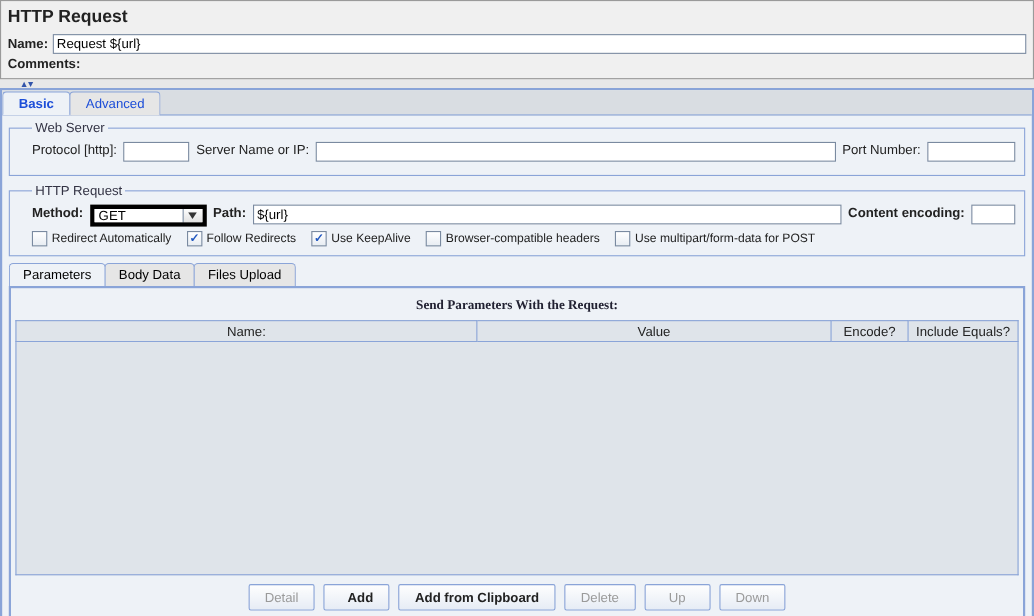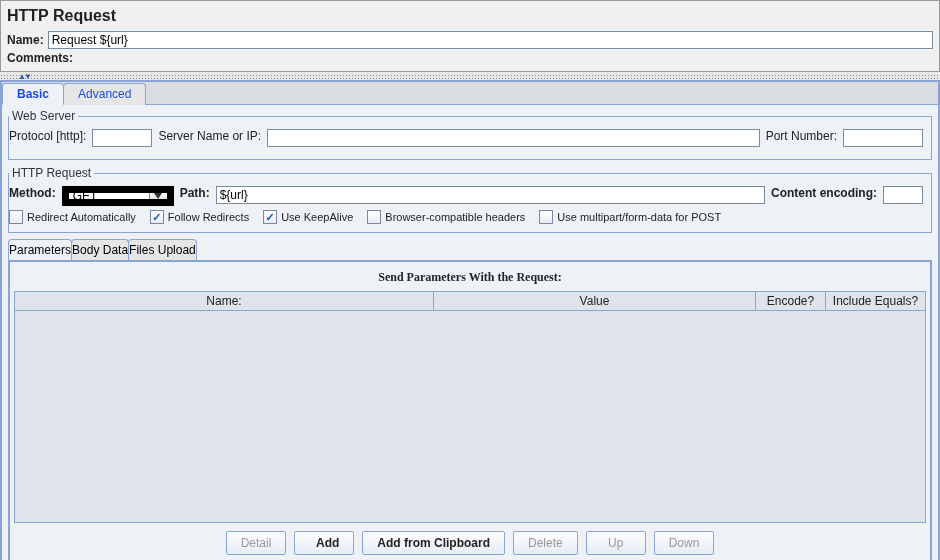--- a/index.html
+++ b/index.html
@@ -89,39 +89,39 @@
   }
   .tab.active {
     background: #eef2f7;
     font-weight: bold;
     z-index: 2;
     border-bottom: 1px solid #eef2f7;
   }
   fieldset.group {
     border: 1px solid #8aa4d8;
     margin: 4px 6px 6px 6px;
-    padding: 6px 8px 8px 0;
+    padding: 6px 8px 8px 20px;
   }
   fieldset.group legend {
     color: #334;
     font-size: 12px;
     padding: 0 3px;
   }
   .srow {
     display: flex;
     align-items: flex-start;
     gap: 6px;
     margin-bottom: 4px;
     font-size: 12px;
     color: #222;
   }
   .srow label { white-space: nowrap; }
   .select-wrap {
     display: inline-flex;
-    border: 7px solid #000000;
+    border: 4px solid #000000;
     background: #fff;
     height: 20px;
     align-items: stretch;
   }
   .select-wrap input {
     border: none;
     height: 100%;
     width: 80px;
     padding: 0 4px;
     font-size: 12px;
@@ -167,21 +167,21 @@
     font-size: 11px;
     font-weight: bold;
     line-height: 1;
   }
   .inner-tabs {
     display: flex;
     margin: 2px 6px 0 6px;
     position: relative;
   }
   .inner-tabs .itab {
-    padding: 3px 0;
+    padding: 3px 12px;
     border: 1px solid #8aa4d8;
     border-bottom: none;
     background: #e6e6e6;
     font-size: 12px;
     cursor: pointer;
     margin-right: -1px;
     border-top-left-radius: 4px;
     border-top-right-radius: 4px;
   }
   .inner-tabs .itab.active {

